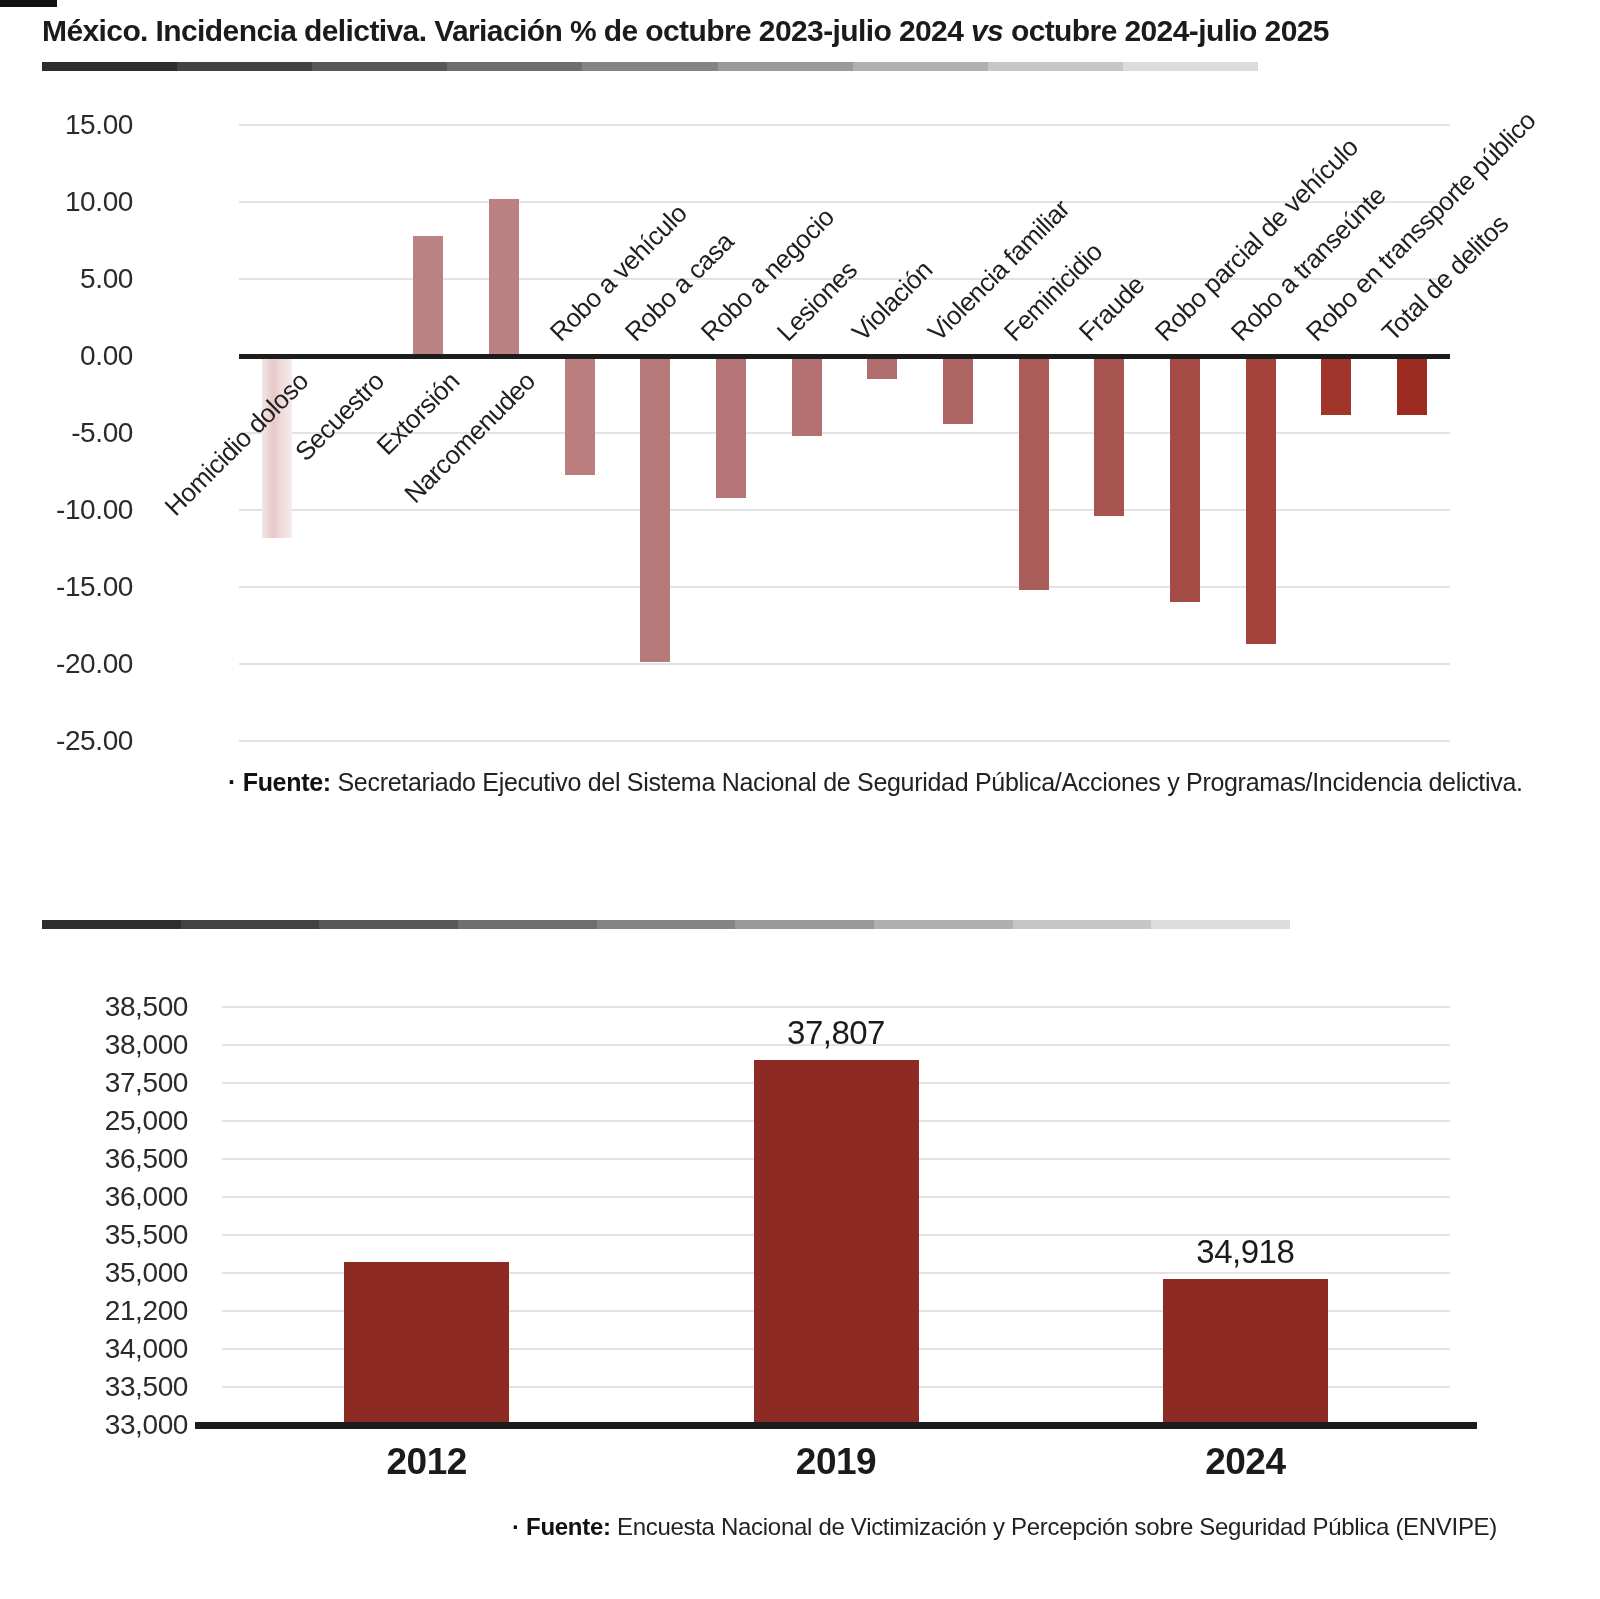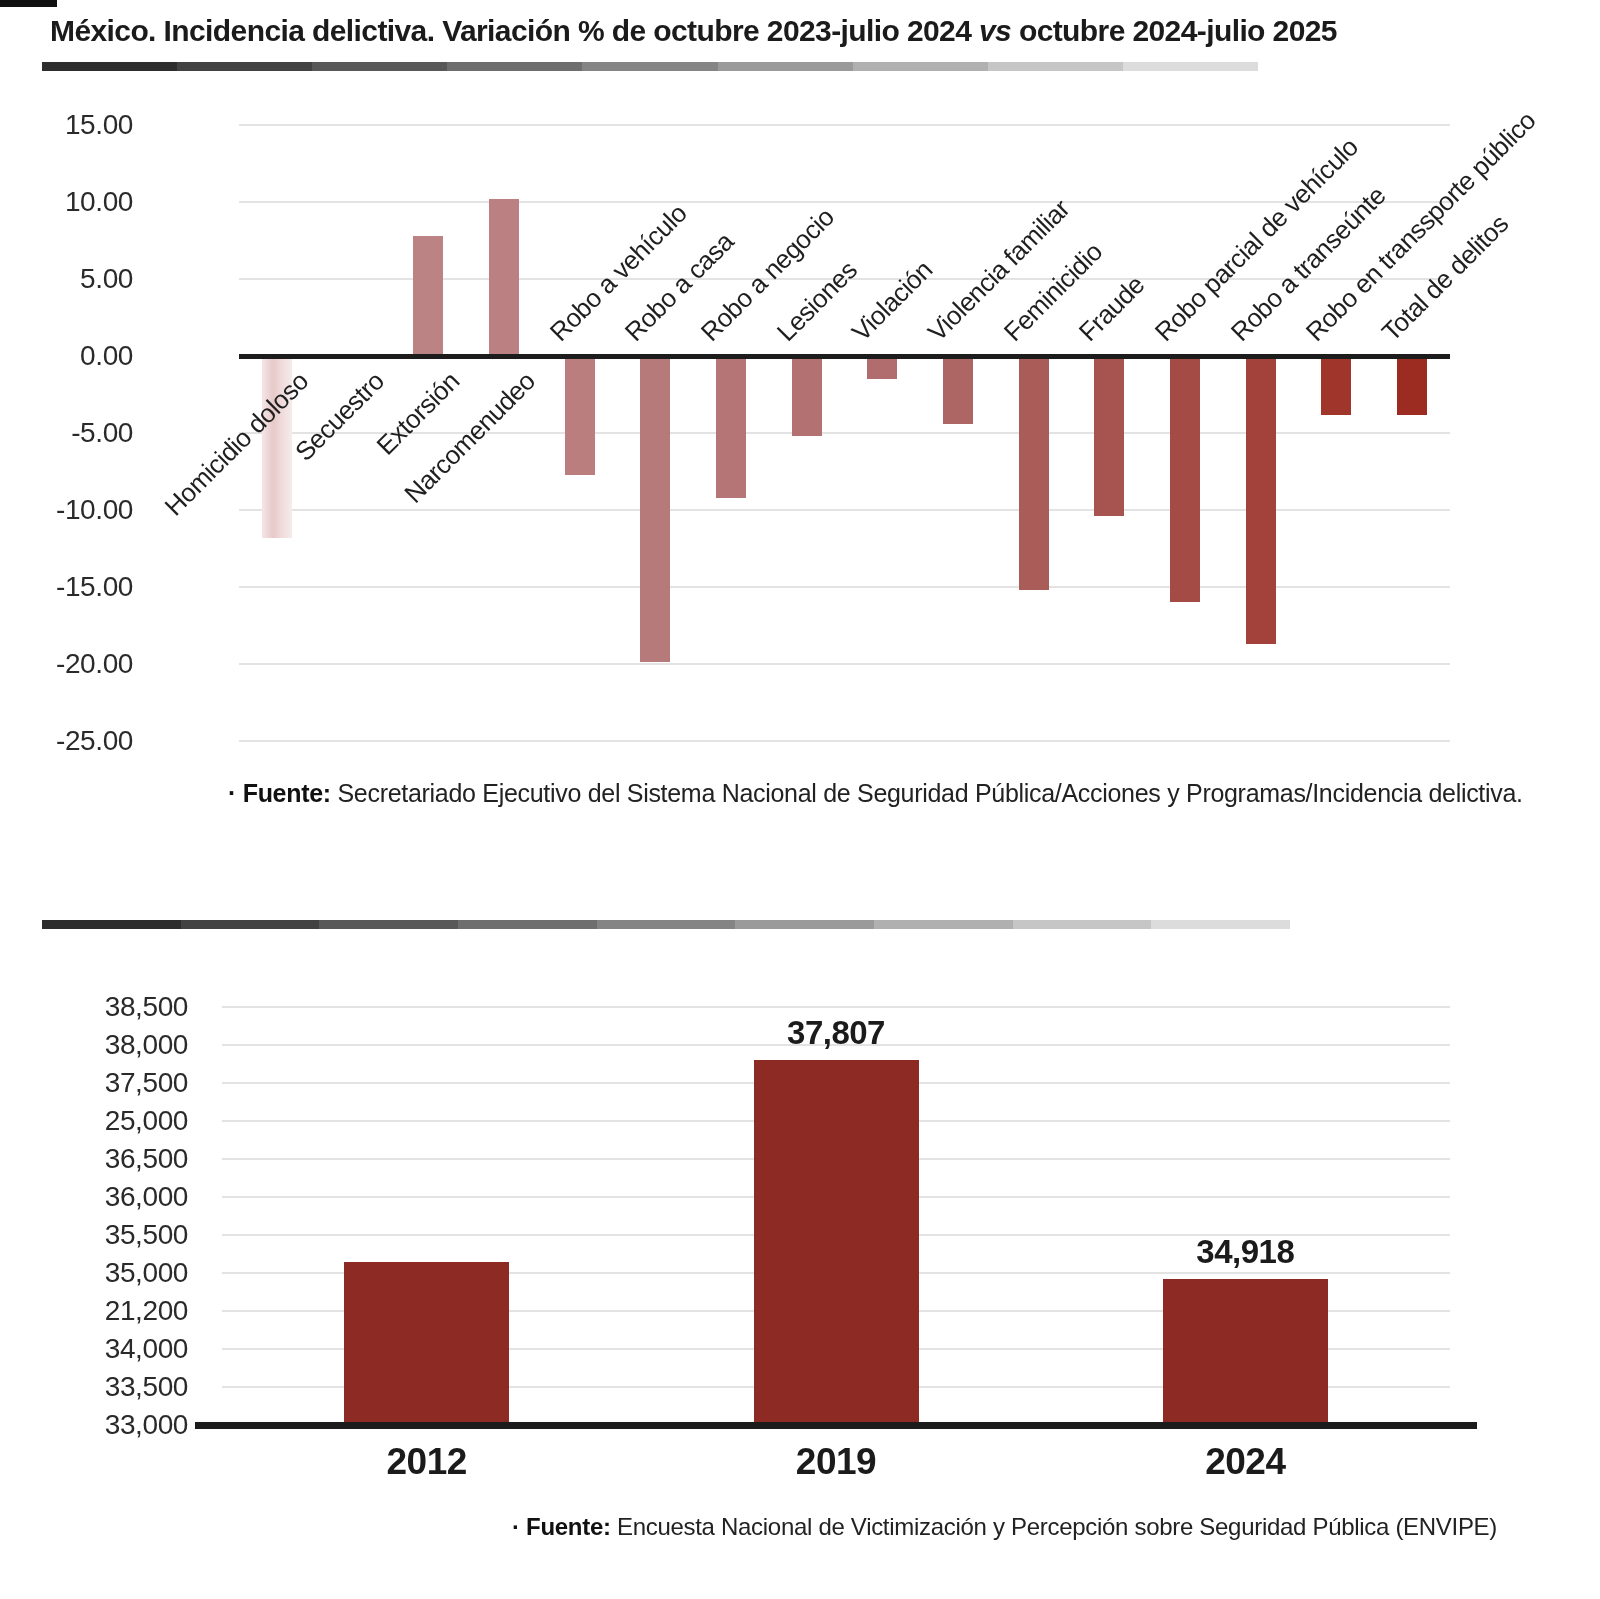--- a/index.html
+++ b/index.html
@@ -2,42 +2,42 @@
 <html><head>
 <meta charset="utf-8">
 <style>
   html,body{margin:0;padding:0;background:#ffffff;}
   .page{
     position:relative;width:1600px;height:1599px;background:#ffffff;overflow:hidden;
     font-family:"Liberation Sans", sans-serif;color:#1d1d1d;
   }
   .corner-mark{position:absolute;left:0;top:0;width:57px;height:7px;background:#111;}
   .chart-title{
-    position:absolute;left:50px;margin:0;font-size:30px;font-weight:bold;
+    position:absolute;left:42px;margin:0;font-size:30px;font-weight:bold;
     letter-spacing:-0.6px;color:#1b1b1b;white-space:nowrap;
   }
   .chart-title em{font-style:italic;}
   .title-rule{position:absolute;left:42px;height:9px;}
   .plot{position:absolute;overflow:visible;}
   .gridline{position:absolute;left:0;right:0;height:2px;background:#e3e3e3;z-index:0;}
   .axisline{position:absolute;left:0;right:0;height:5px;background:#1c1c1c;z-index:2;}
   .axisline2{position:absolute;height:7px;background:#1c1c1c;z-index:2;}
   .ytick{
     position:absolute;width:150px;text-align:right;font-size:28px;color:#2a2a2a;
     letter-spacing:-0.4px;line-height:32px;height:32px;z-index:3;
   }
   .bar{position:absolute;z-index:1;}
   .cat-label{
     position:absolute;white-space:nowrap;font-size:26px;color:#1f1f1f;
     letter-spacing:-0.5px;z-index:3;line-height:30px;
   }
   .cat-label.above{transform:rotate(-45deg);transform-origin:left bottom;}
   .cat-label.below{transform:rotate(-45deg);transform-origin:right top;}
   .val-label{
-    position:absolute;width:300px;text-align:center;font-size:33px;font-weight:bold;
+    position:absolute;width:300px;text-align:center;font-size:33px;font-weight:normal;
     color:#1b1b1b;letter-spacing:-0.5px;z-index:3;
   }
   .year-label{
     position:absolute;width:300px;text-align:center;font-size:37px;font-weight:bold;
     color:#1b1b1b;letter-spacing:-0.5px;z-index:3;
   }
   .source{position:absolute;margin:0;font-size:25px;letter-spacing:-0.3px;color:#222;white-space:nowrap;}
   .source b{font-weight:bold;color:#111;}
 </style>
 </head>
@@ -95,21 +95,21 @@
       <div class="bar" style="width: 30px; left: 931.094px; top: 231px; height: 246.4px; background: rgb(165, 75, 69);"></div>
       <div class="cat-label above" style="left: 931.094px; bottom: 394px;">Robo parcial de vehículo</div>
       <div class="bar" style="width: 30px; left: 1006.78px; top: 231px; height: 287.98px; background: rgb(163, 66, 58);"></div>
       <div class="cat-label above" style="left: 1006.78px; bottom: 394px;">Robo a transeúnte</div>
       <div class="bar" style="width: 30px; left: 1082.47px; top: 231px; height: 58.52px; background: rgb(159, 53, 43);"></div>
       <div class="cat-label above" style="left: 1082.47px; bottom: 394px;">Robo en transsporte público</div>
       <div class="bar" style="width: 30px; left: 1158.16px; top: 231px; height: 58.52px; background: rgb(156, 44, 34);"></div>
       <div class="cat-label above" style="left: 1158.16px; bottom: 394px;">Total de delitos</div>
     </div>
 
-  <p class="source" style="left:228px;top:768px;margin-top:11px;"><b>· Fuente:</b> <span>Secretariado Ejecutivo del Sistema Nacional de Seguridad Pública/Acciones y Programas/Incidencia delictiva.</span></p>
+  <p class="source" style="left:228px;top:768px;"><b>· Fuente:</b> <span>Secretariado Ejecutivo del Sistema Nacional de Seguridad Pública/Acciones y Programas/Incidencia delictiva.</span></p>
 
   <div class="title-rule" id="rule2" style="top: 920px; width: 1248px; background: linear-gradient(to right, rgb(45, 45, 45) 0%, rgb(45, 45, 45) 11.11%, rgb(66, 66, 66) 11.11%, rgb(66, 66, 66) 22.22%, rgb(88, 88, 88) 22.22%, rgb(88, 88, 88) 33.33%, rgb(110, 110, 110) 33.33%, rgb(110, 110, 110) 44.44%, rgb(132, 132, 132) 44.44%, rgb(132, 132, 132) 55.56%, rgb(154, 154, 154) 55.56%, rgb(154, 154, 154) 66.67%, rgb(176, 176, 176) 66.67%, rgb(176, 176, 176) 77.78%, rgb(198, 198, 198) 77.78%, rgb(198, 198, 198) 88.89%, rgb(220, 220, 220) 88.89%, rgb(220, 220, 220) 100%);"></div>
 
   <div class="plot" id="plot2" style="left:222px;top:1007px;width:1228px;height:418px;">
       <div class="gridline" style="top: -1px;"></div>
       <div class="ytick" style="left: -184px; width: 150px; top: -16px;">38,500</div>
       <div class="gridline" style="top: 37px;"></div>
       <div class="ytick" style="left: -184px; width: 150px; top: 22px;">38,000</div>
       <div class="gridline" style="top: 75px;"></div>
       <div class="ytick" style="left: -184px; width: 150px; top: 60px;">37,500</div>

